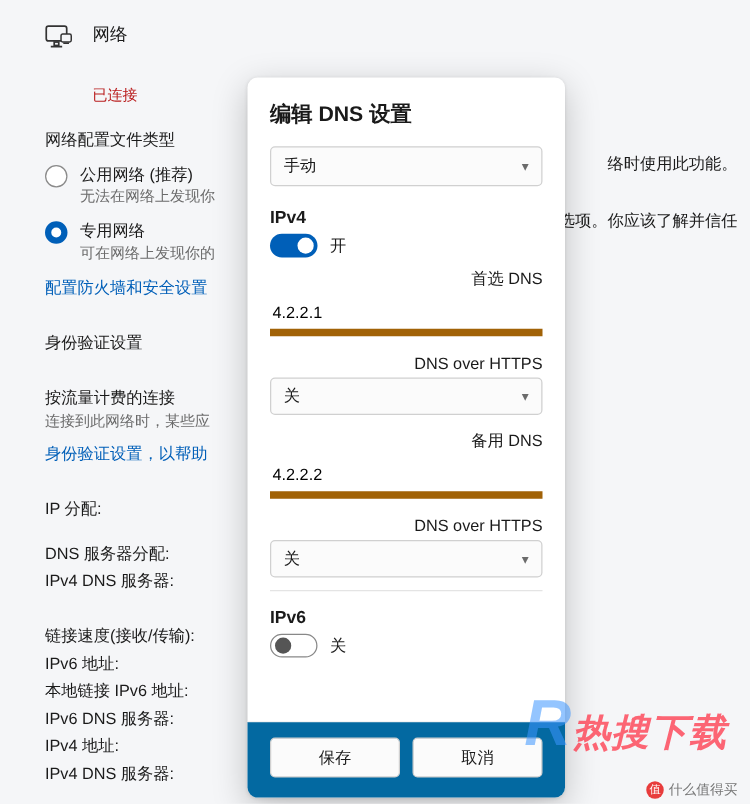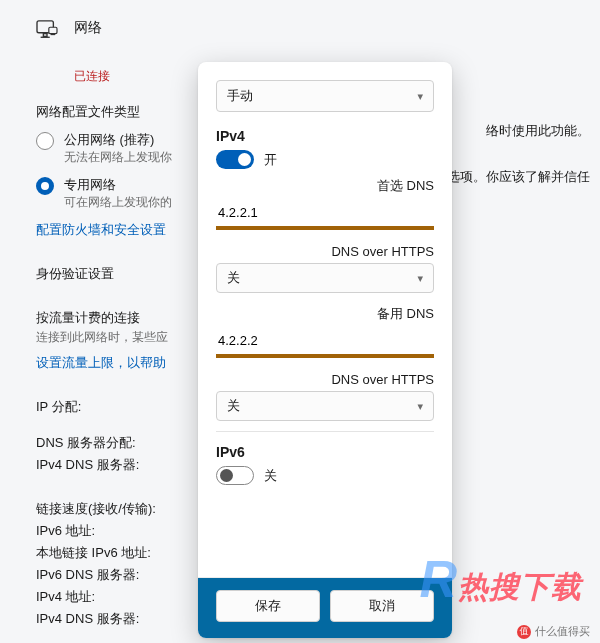--- a/index.html
+++ b/index.html
@@ -75,21 +75,21 @@
   .toggle .knob { position: absolute; top: 3px; width: 13px; height: 13px; border-radius: 50%; background: #fff; }
   .toggle.on .knob { right: 3px; }
   .toggle.off .knob { left: 3px; }
   .toggle.off { background: #fff; border: 1px solid #888; }
   .toggle.off .knob { background: #555; top: 2px; }
   .toggle-text { font-size: 13px; }
 
   .text-input {
     width: 100%;
     border: none;
-    border-bottom: 4px solid #a16207;
+    border-bottom: 6px solid #a16207;
     padding: 6px 2px;
     font-size: 13px;
     background: transparent;
     margin-bottom: 6px;
     outline: none;
   }
 
   .select.inline { margin-bottom: 8px; padding: 5px 10px; background:#fbfbfb; }
 
   hr.sep { border: none; border-top: 1px solid #e4e4e4; margin: 10px 0 12px; }
@@ -175,21 +175,21 @@
     <span class="link">配置防火墙和安全设置</span>
   </div>
 
   <div class="block">
     <div class="section-label">身份验证设置</div>
   </div>
 
   <div class="block">
     <div class="section-label" style="margin-bottom:2px;">按流量计费的连接</div>
     <div class="gray-desc">连接到此网络时，某些应</div>
-    <span class="link">设置流量上限，以帮助</span>
+    <span class="link">身份验证设置，以帮助</span>
   </div>
 
   <div class="block">
     <div class="info-row" style="margin-bottom:18px;margin-top:20px;">IP 分配:</div>
     <div class="info-row">DNS 服务器分配:</div>
     <div class="info-row">IPv4 DNS 服务器:</div>
   </div>
 
   <div class="block2">
     <div class="info-row">链接速度(接收/传输):</div>
@@ -199,20 +199,21 @@
     <div class="info-row">IPv4 地址:</div>
     <div class="info-row">IPv4 DNS 服务器:</div>
   </div>
 </div>
 
 <div class="right-tail" style="top:122px;">络时使用此功能。</div>
 <div class="right-tail sub" style="top:168px;">选择此选项。你应该了解并信任</div>
 
 <div class="modal">
   <div class="modal-body">
+    <div class="modal-title">编辑 DNS 设置</div>
 
     <div class="select">
       <span>手动</span>
       <span class="chev">▾</span>
     </div>
 
     <div class="field-title">IPv4</div>
     <div class="toggle-row">
       <div class="toggle on">
           <div class="knob"></div>

